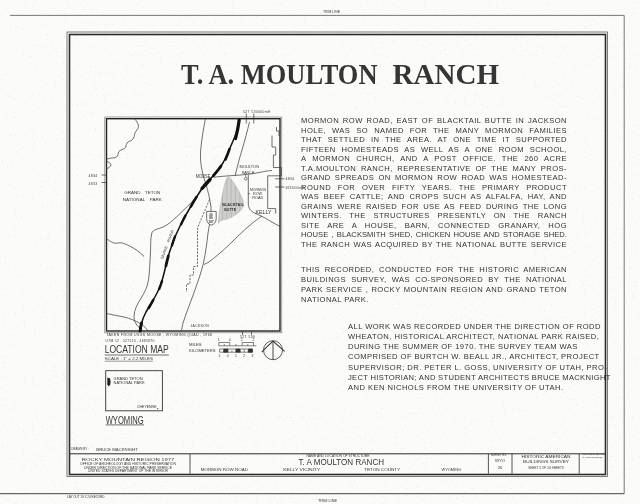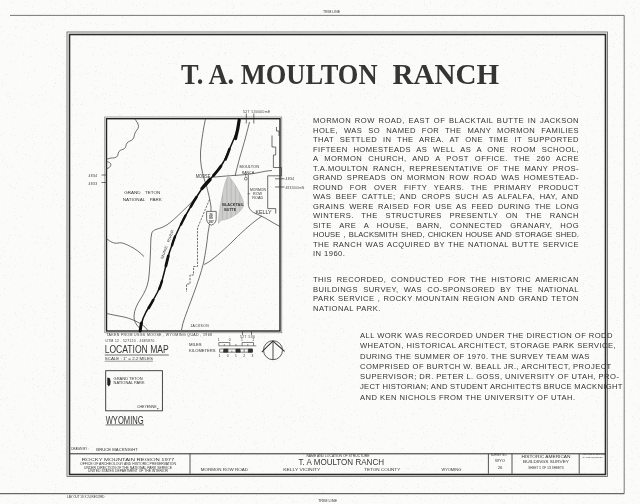--- a/index.html
+++ b/index.html
@@ -1,18 +1,18 @@
 <!DOCTYPE html>
 <html><head>
 <meta charset="utf-8">
 <style>
 html,body{margin:0;padding:0;}
 body{width:640px;height:504px;position:relative;background:#fbfbf9;font-family:"Liberation Sans",sans-serif;overflow:hidden;}
 .abs{position:absolute;}
-#bodytext{position:absolute;left:313px;top:116px;width:266px;color:#3a3a3a;}
+#bodytext{position:absolute;left:301px;top:116px;width:266px;color:#3a3a3a;}
 #bodytext .ln{font-size:7.6px;line-height:9.51px;letter-spacing:0.45px;text-align:justify;text-align-last:justify;white-space:nowrap;color:#333333;}
 #bodytext .last{text-align-last:left;}
 #bodytext .tight{letter-spacing:0.05px;}
 #bodytext .tight2{letter-spacing:0.3px;}
 #bodytext .gap3{height:16px;}
 #bodytext .gap2{height:17px;}
 #bodytext .p2 .ln{line-height:9.83px;}
 #bodytext .p3 .ln{line-height:10.25px;margin-left:47px;}
 svg text{fill:#353535;font-family:"Liberation Sans",sans-serif;}
 </style>
@@ -251,31 +251,30 @@
   <div class="ln">A MORMON CHURCH, AND A POST OFFICE. THE 260 ACRE</div>
   <div class="ln">T.A.MOULTON RANCH, REPRESENTATIVE OF THE MANY PROS-</div>
   <div class="ln">GRAND SPREADS ON MORMON ROW ROAD WAS HOMESTEAD-</div>
   <div class="ln">ROUND FOR OVER FIFTY YEARS. THE PRIMARY PRODUCT</div>
   <div class="ln">WAS BEEF CATTLE; AND CROPS SUCH AS ALFALFA, HAY, AND</div>
   <div class="ln">GRAINS WERE RAISED FOR USE AS FEED DURING THE LONG</div>
   <div class="ln">WINTERS. THE STRUCTURES PRESENTLY ON THE RANCH</div>
   <div class="ln">SITE ARE A HOUSE, BARN, CONNECTED GRANARY, HOG</div>
   <div class="ln tight">HOUSE , BLACKSMITH SHED, CHICKEN HOUSE AND STORAGE SHED.</div>
   <div class="ln">THE RANCH WAS ACQUIRED BY THE NATIONAL BUTTE SERVICE</div>
-  <div class="ln last">IN 1960.</div>
   <div class="gap3"></div>
   <div class="p2">
   <div class="ln">THIS RECORDED, CONDUCTED FOR THE HISTORIC AMERICAN</div>
   <div class="ln">BUILDINGS SURVEY, WAS CO-SPONSORED BY THE NATIONAL</div>
   <div class="ln">PARK SERVICE , ROCKY MOUNTAIN REGION AND GRAND TETON</div>
   <div class="ln last">NATIONAL PARK.</div>
   </div>
   <div class="gap2"></div>
   <div class="p3">
   <div class="ln">ALL WORK WAS RECORDED UNDER THE DIRECTION OF RODD</div>
-  <div class="ln">WHEATON, HISTORICAL ARCHITECT, STORAGE PARK SERVICE,</div>
+  <div class="ln">WHEATON, HISTORICAL ARCHITECT, NATIONAL PARK RAISED,</div>
   <div class="ln">DURING THE SUMMER OF 1970. THE SURVEY TEAM WAS</div>
   <div class="ln">COMPRISED OF BURTCH W. BEALL JR., ARCHITECT, PROJECT</div>
   <div class="ln">SUPERVISOR; DR. PETER L. GOSS, UNIVERSITY OF UTAH, PRO-</div>
   <div class="ln tight2">JECT HISTORIAN; AND STUDENT ARCHITECTS BRUCE MACKNIGHT</div>
   <div class="ln last">AND KEN NICHOLS FROM THE UNIVERSITY OF UTAH.</div>
   </div>
 </div>
 
 </body></html>

